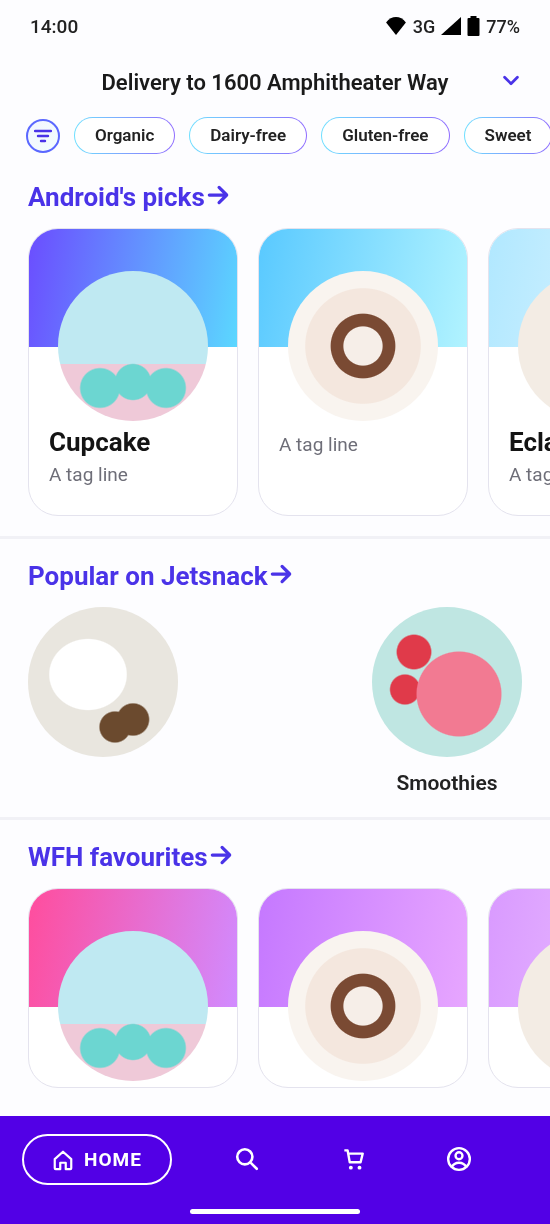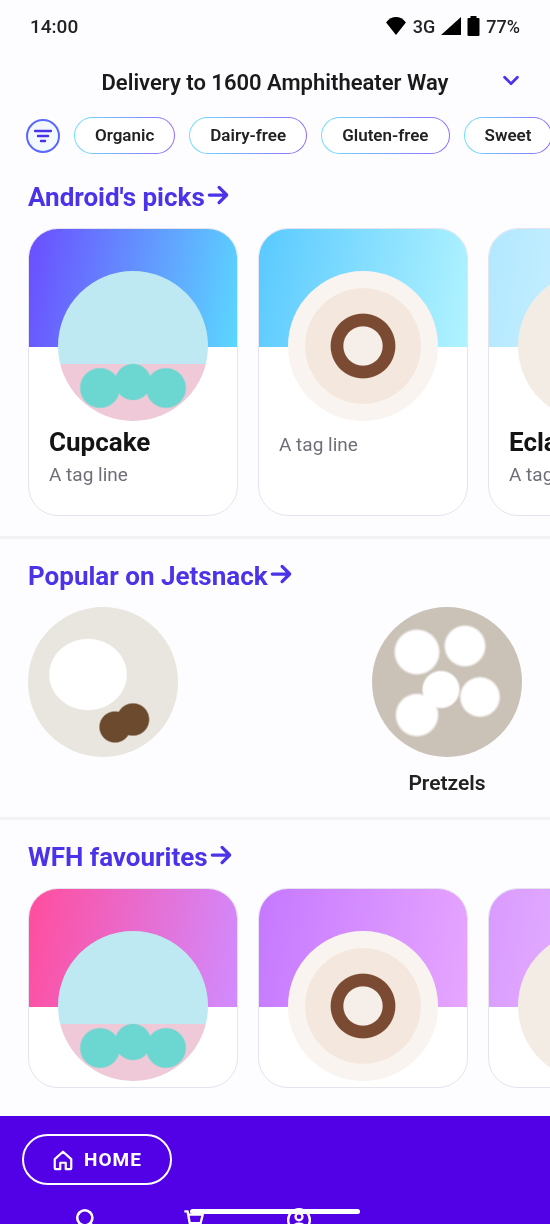--- a/index.html
+++ b/index.html
@@ -183,21 +183,20 @@
   
   .bottom-nav {
     position: absolute;
     left: 0; right: 0; bottom: 0;
     height: 108px;
     background: #5200e6;
     display: flex;
     align-items: flex-start;
     padding: 18px 22px 0;
     gap: 10px;
-    flex-direction: column;
   }
   .nav-home {
     display: flex; align-items: center; gap: 10px;
     border: 2px solid #fff; border-radius: 32px;
     padding: 12px 28px;
     color: #fff; font-weight: 700; font-size: 19px; letter-spacing: 1px;
   }
   .nav-icon { width: 50px; display:flex; justify-content:center; padding-top:12px; color:#fff; }
   .nav-icons { display:flex; gap:56px; margin-left:40px; }
   .home-indicator {
@@ -288,22 +287,22 @@
     <svg width="26" height="26" viewBox="0 0 24 24">
         <path fill="none" stroke="#4a33e8" stroke-width="3" stroke-linecap="round" stroke-linejoin="round" d="M4 12h15M13 5l7 7-7 7"></path>
       </svg>
   </span>
 </div>
 <div class="circle-row">
   <div class="circle-item">
     <div class="circle-thumb thumb-chips"></div>
   </div>
   <div class="circle-item">
-    <div class="circle-thumb thumb-pretzels"></div>
-    <div class="circle-label">Pretzels</div>
+    <div class="circle-thumb thumb-smoothies"></div>
+    <div class="circle-label">Smoothies</div>
   </div>
 </div>
 
 <div class="hr"></div>
 
 <div class="section-header" style="padding-top:22px">
   <span class="section-title">WFH favourites</span>
   <span class="section-arrow">
     <svg width="26" height="26" viewBox="0 0 24 24">
         <path fill="none" stroke="#4a33e8" stroke-width="3" stroke-linecap="round" stroke-linejoin="round" d="M4 12h15M13 5l7 7-7 7"></path>

